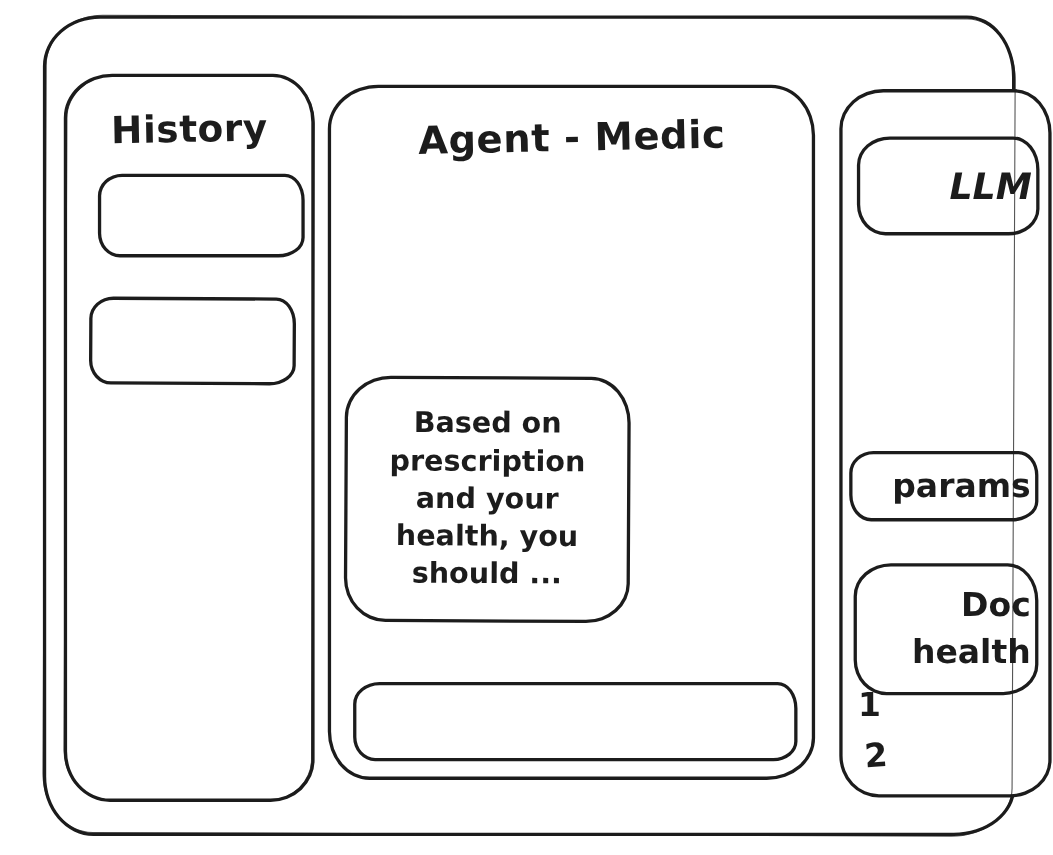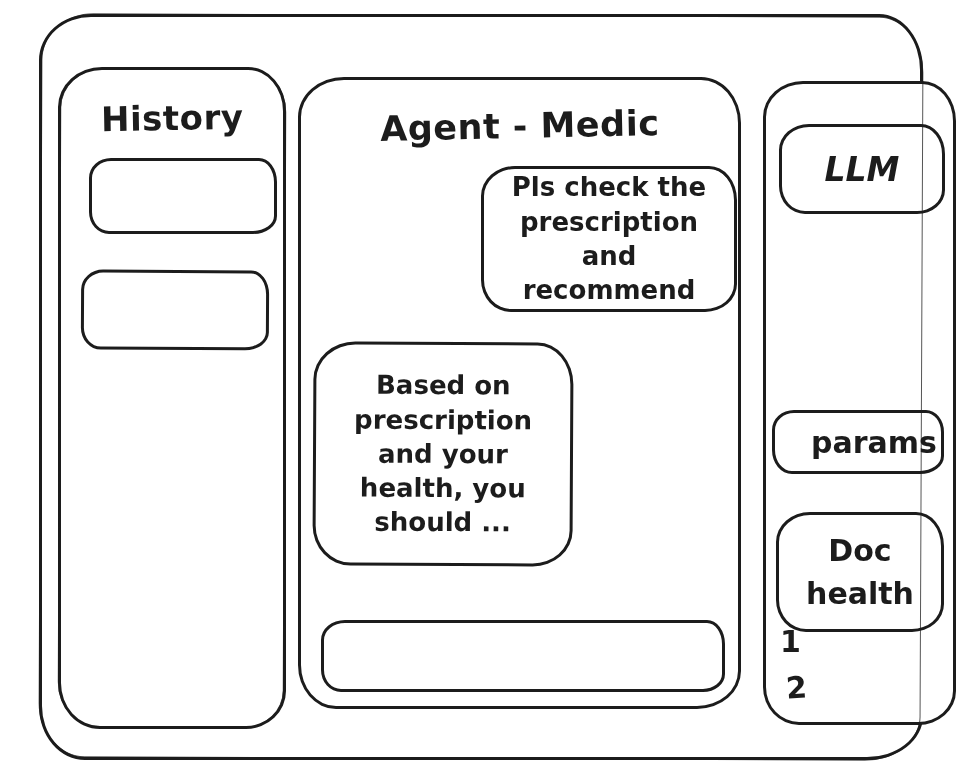--- a/index.html
+++ b/index.html
@@ -102,21 +102,21 @@
     border-radius:40px 34px 38px 36px / 36px 40px 34px 38px;
   }
   .tool-btn{
     position:absolute;
     box-sizing:border-box;
     background:var(--bg);
     border:3px solid var(--ink);
     font-family:inherit;
     color:var(--ink);
     font-weight:bold;
-    text-align:center;
+    text-align:right;
     cursor:pointer;
     padding:4px;
   }
   .tool-btn.llm{
     left:13px;top:40px;width:166px;height:90px;
     font-size:33px;font-style:italic;
     border-radius:30px 24px 28px 26px / 26px 30px 24px 28px;
   }
   .tool-btn.ocr{
     left:13px;top:152px;width:166px;height:90px;
@@ -151,21 +151,20 @@
   <div class="sketch double app-frame">
 
     <aside class="sketch double history-panel">
       <h2 class="panel-title history-title">History</h2>
       <div class="sketch history-item first"></div>
       <div class="sketch history-item second"></div>
     </aside>
 
     <main class="sketch chat-panel">
       <h1 class="panel-title chat-title">Agent - Medic</h1>
-      <div class="sketch double bubble user-bubble">Pls check the prescription and recommend</div>
       <div class="sketch bubble agent-bubble">Based on prescription and your health, you should ...</div>
       <div class="sketch chat-input" aria-label="Agent - Medic"></div>
     </main>
 
     <aside class="sketch tools-panel">
       <button class="tool-btn llm">LLM</button>
       <button class="tool-btn params">params</button>
       <button class="tool-btn docsource">Doc health</button>
       <div class="doc-item one">1</div>
       <div class="doc-item two">2</div>

